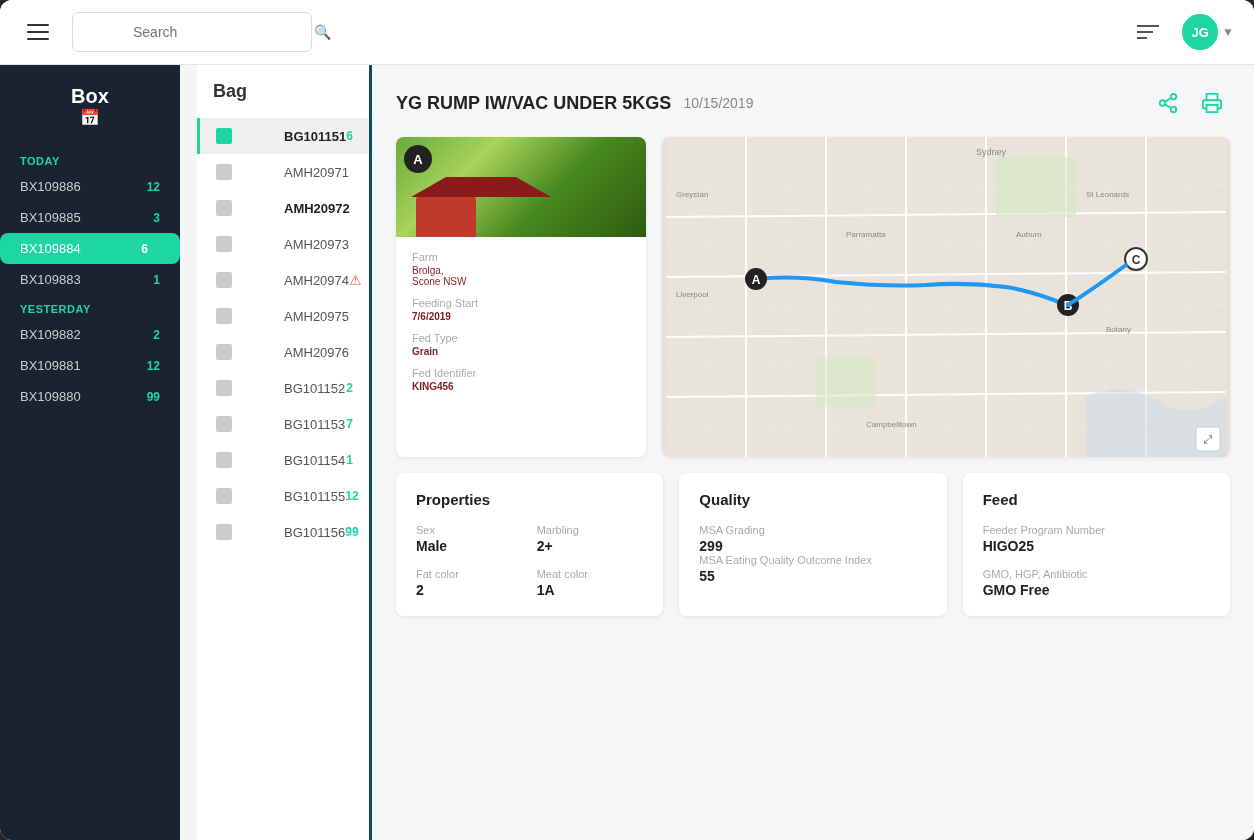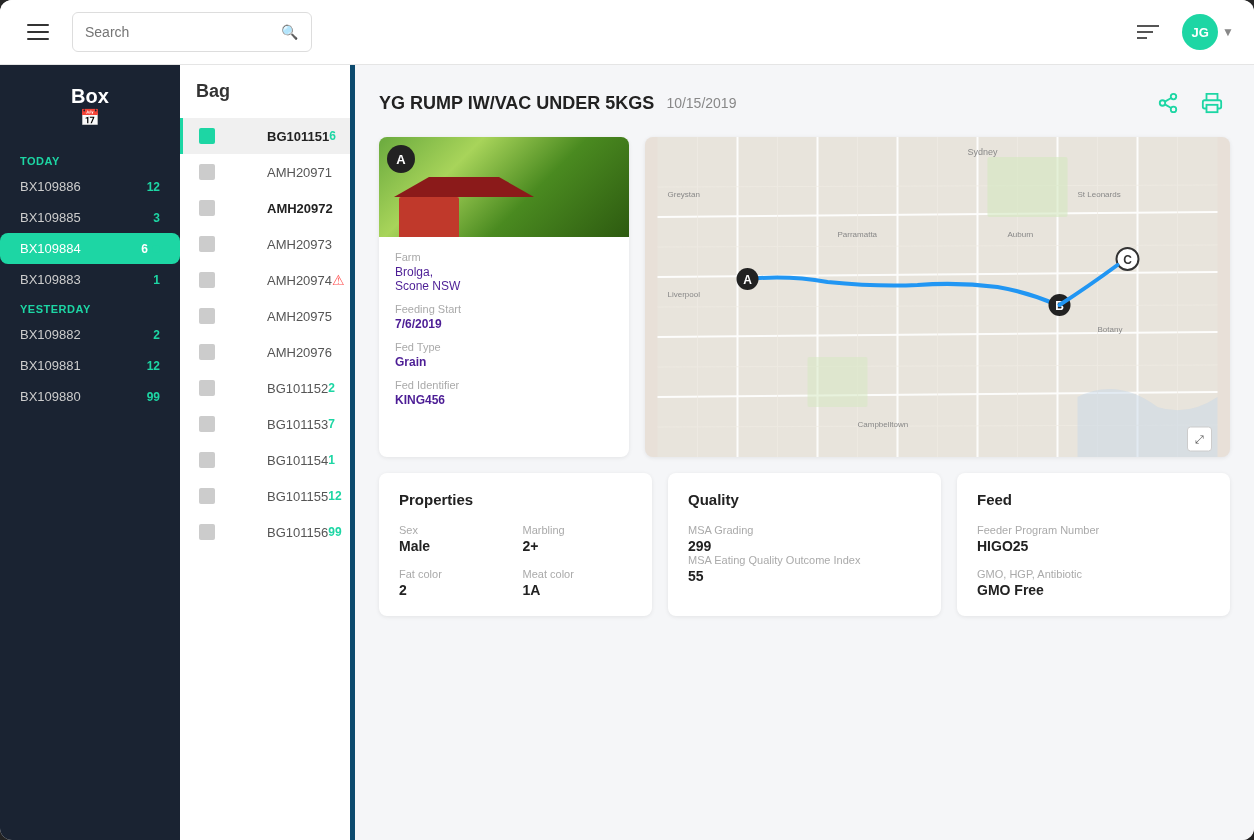--- a/index.html
+++ b/index.html
@@ -38,20 +38,21 @@
     }
     .search-bar {
       flex: 1; max-width: 240px;
       display: flex; align-items: center;
       border: 1px solid #ddd; border-radius: 6px;
       padding: 0 12px; height: 40px; background: #fff;
     }
     .search-bar input {
       border: none; outline: none; flex: 1; font-size: 14px; color: #888;
       background: transparent;
+      margin-left: 48px;
     }
     .search-icon { color: #888; font-size: 14px; cursor: pointer; }
     .header-spacer { flex: 1; }
     .header-filter-btn {
       width: 36px; height: 36px;
       display: flex; align-items: center; justify-content: center;
       cursor: pointer; margin-right: 16px;
     }
     .user-avatar {
       background: #1dd6a4; color: #fff;
@@ -105,24 +106,25 @@
     .sidebar-item.active .sidebar-badge { color: #fff; }
     .sidebar-dot {
       width: 8px; height: 8px; border-radius: 50%;
       background: #1dd6a4; margin-left: 4px;
     }
 
     
     .middle-panel {
       width: 175px;
       background: #fff;
-      border-right: 5px solid #0c4a6e;
+      border-right: 3px solid #0c4a6e;
       flex-shrink: 0;
       overflow-y: auto;
       padding: 16px 0;
+      margin-left: 17px;
     }
     .middle-panel-title {
       padding: 0 16px 16px;
       font-size: 18px; font-weight: 700; color: #333;
     }
     .bag-item {
       display: flex; align-items: center;
       padding: 10px 16px; cursor: pointer;
       justify-content: space-between;
       font-size: 13px; color: #555;
@@ -203,21 +205,21 @@
     .farm-marker {
       position: absolute; top: 8px; left: 8px;
       width: 28px; height: 28px; border-radius: 50%;
       background: #222; color: #fff;
       display: flex; align-items: center; justify-content: center;
       font-size: 13px; font-weight: 700;
     }
     .farm-info { padding: 14px 16px; flex: 1; }
     .farm-info-label { font-size: 11px; color: #aaa; margin-bottom: 2px; margin-top: 10px; }
     .farm-info-label:first-child { margin-top: 0; }
-    .farm-info-value { font-size: 12px; color: #4c1d95; font-weight: 600; }
+    .farm-info-value { font-size: 10px; color: #7f1d1d; font-weight: 600; }
     .farm-info-value.light { font-weight: 400; }
 
     
     .map-area {
       flex: 1; border-radius: 8px;
       overflow: hidden; box-shadow: 0 1px 4px rgba(0,0,0,0.08);
       background: #e8e0d8;
       position: relative;
     }
 

